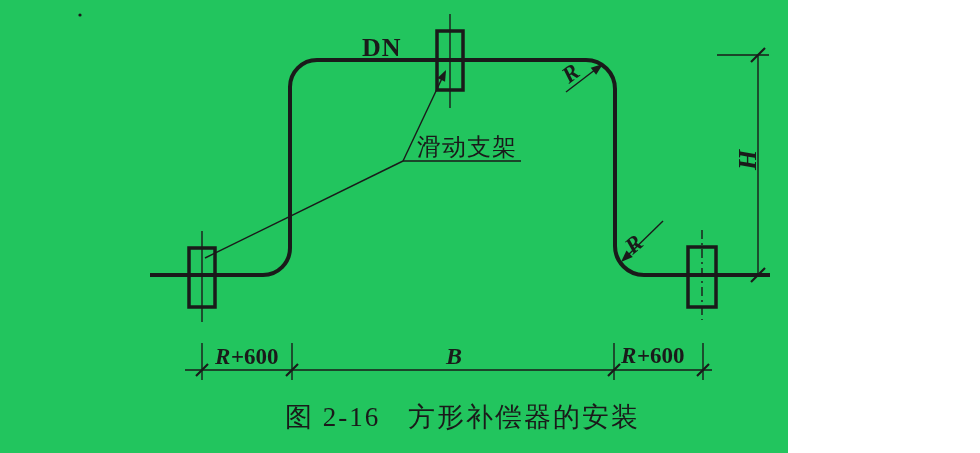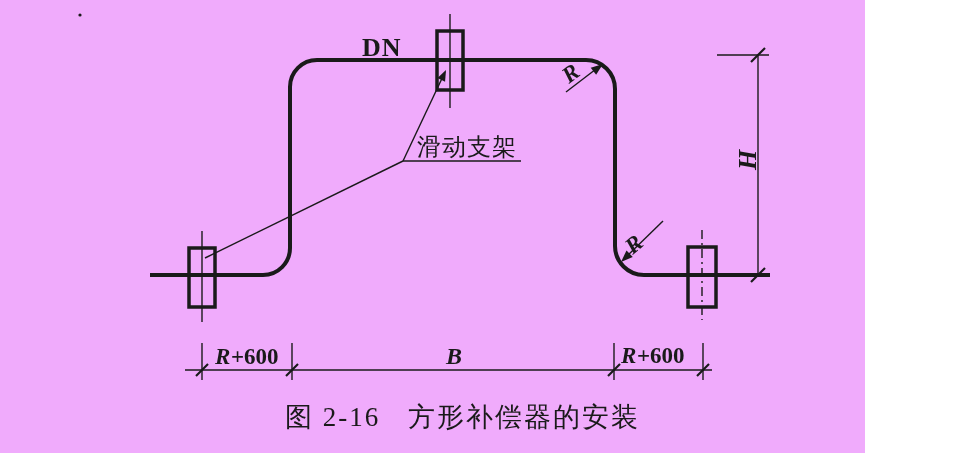--- a/index.html
+++ b/index.html
@@ -2,23 +2,23 @@
 <html><head>
 <meta charset="utf-8">
 <style>
   html, body {
     margin: 0;
     padding: 0;
     background: #ffffff;
   }
   .figure-canvas {
     position: relative;
-    width: 865px;
+    width: 788px;
     height: 453px;
-    background: #f0abfc;
+    background: #22c55e;
     font-family: "Liberation Serif", "DejaVu Serif", serif;
     overflow: hidden;
   }
   svg { display: block; }
   .pipe {
     fill: none;
     stroke: #1a1a1a;
     stroke-width: 4;
     stroke-linecap: butt;
   }

